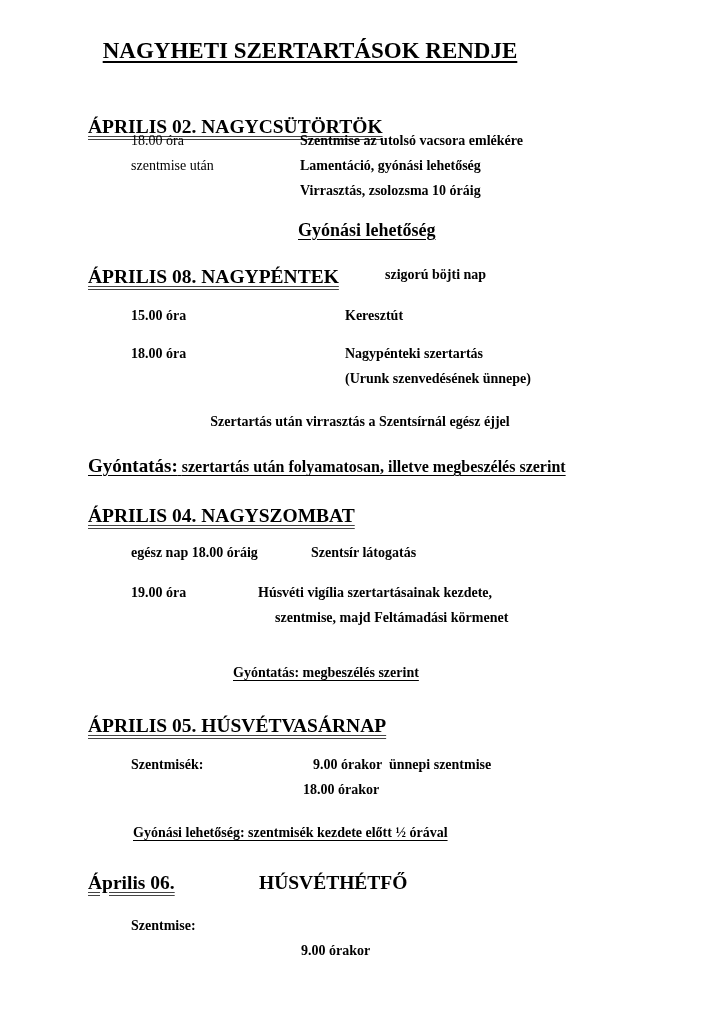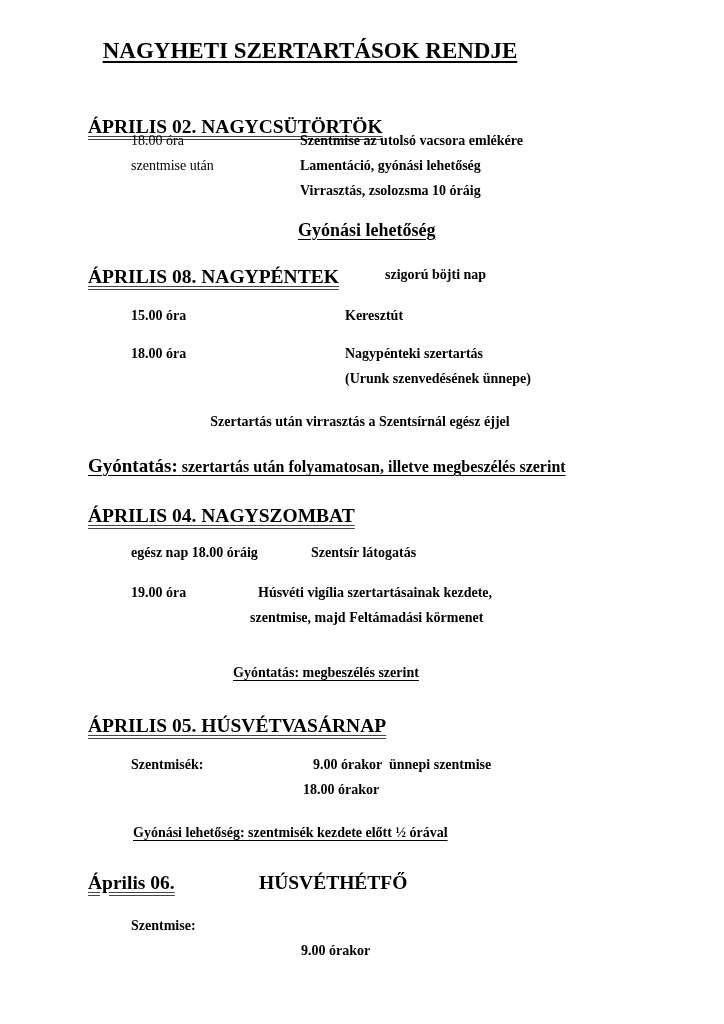--- a/index.html
+++ b/index.html
@@ -48,21 +48,21 @@
 <div class="abs ul" style="left:88px;top:455px;font-weight:bold;">
   <span style="font-size:19px;">Gyóntatás:</span>
   <span style="font-size:16px;">szertartás után folyamatosan, illetve megbeszélés szerint</span>
 </div>
 
 <div class="abs dayh" style="top:505px;">ÁPRILIS 04. NAGYSZOMBAT</div>
 <div class="abs row b" style="left:131px;top:545px;">egész nap 18.00 óráig</div>
 <div class="abs row b" style="left:311px;top:545px;">Szentsír látogatás</div>
 <div class="abs row b" style="left:131px;top:585px;">19.00 óra</div>
 <div class="abs row b" style="left:258px;top:585px;">Húsvéti vigília szertartásainak kezdete,</div>
-<div class="abs row b" style="left:250px;top:610px;">szentmise, majd Feltámadási körmenet</div>
+<div class="abs row b" style="left:275px;top:610px;">szentmise, majd Feltámadási körmenet</div>
 <div class="abs row b ul" style="left:233px;top:665px;">Gyóntatás: megbeszélés szerint</div>
 
 <div class="abs dayh" style="top:715px;">ÁPRILIS 05. HÚSVÉTVASÁRNAP</div>
 <div class="abs row b" style="left:131px;top:757px;">Szentmisék:</div>
 <div class="abs row b" style="left:313px;top:757px;white-space:pre;">9.00 órakor  ünnepi szentmise</div>
 <div class="abs row b" style="left:303px;top:782px;">18.00 órakor</div>
 <div class="abs row b ul" style="left:133px;top:825px;">Gyónási lehetőség: szentmisék kezdete előtt ½ órával</div>
 
 <div class="abs dayh" style="top:872px;width:295px;">
   <span>Április 06.</span>

